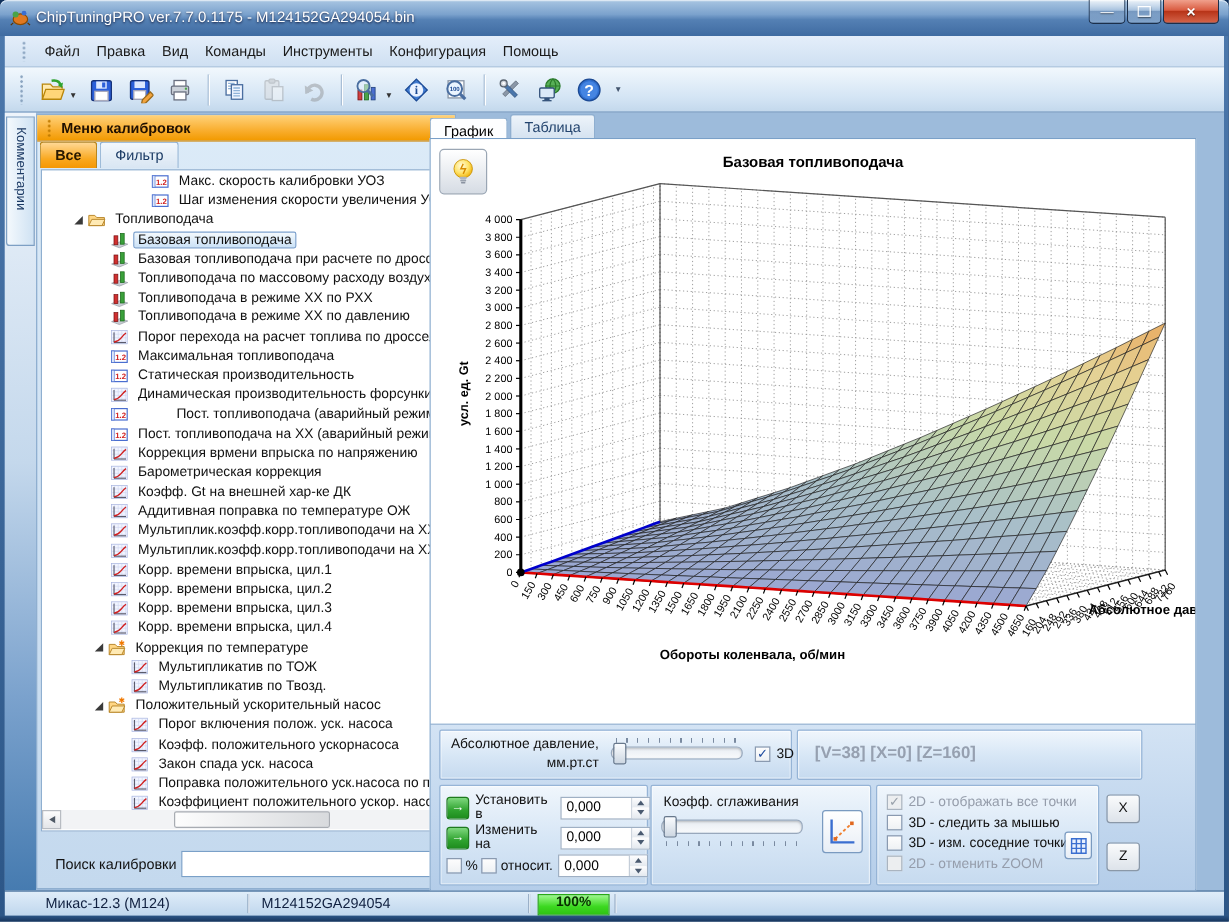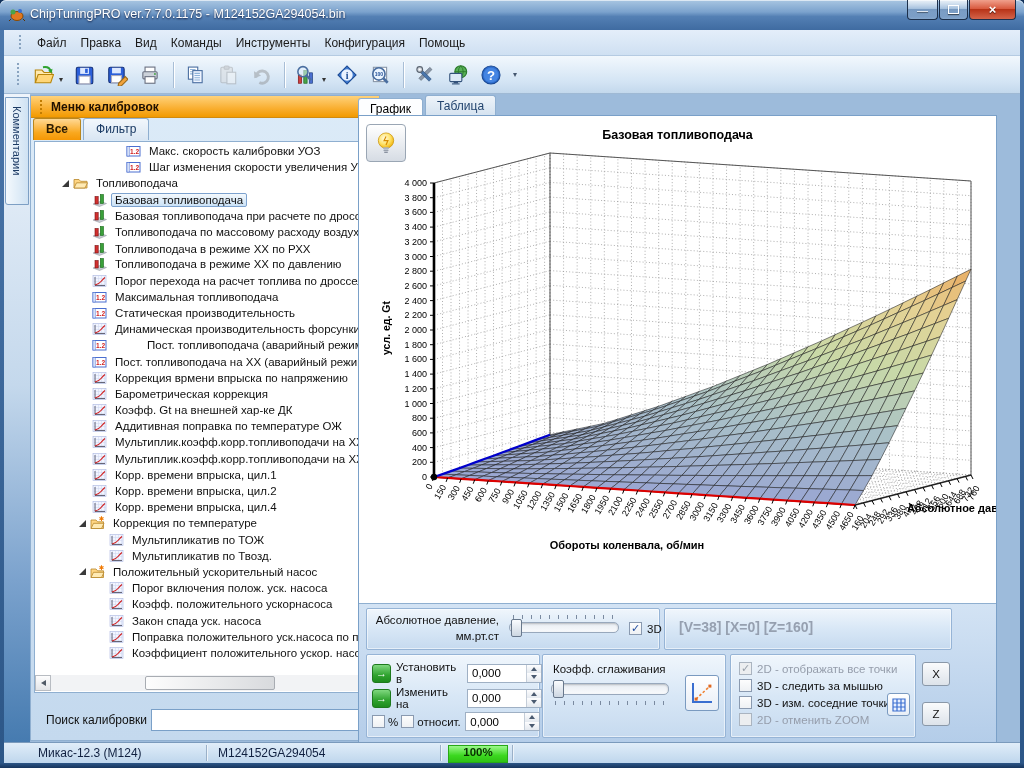--- a/index.html
+++ b/index.html
@@ -464,20 +464,29 @@
               <span class="tree-label">Корр. времени впрыска, цил.1</span>
             </div>
             <div class="tree-row" style="padding-left: 57px;">
               <span class="tree-icon"><svg viewBox="0 0 14 14">
                   <rect x="0.5" y="1.5" width="13" height="11" fill="#f2f5ff" stroke="#a8b4e0" stroke-width=".6"></rect>
                   <path d="M3 2 v10 M6 2 v10 M9 2 v10 M12 2 v10 M1 4.5 h12 M1 7.5 h12 M1 10.5 h12" stroke="#ccd4ee" stroke-width=".5"></path>
                   <path d="M2.5 3 v8.5 h10" stroke="#445" fill="none" stroke-width=".8"></path>
                   <path d="M2.5 11 Q6 10.5 8.5 7.5 T 12.5 3.5" stroke="#d02020" fill="none" stroke-width="1.1"></path>
                 </svg></span>
               <span class="tree-label">Корр. времени впрыска, цил.2</span>
+            </div>
+            <div class="tree-row" style="padding-left: 57px;">
+              <span class="tree-icon"><svg viewBox="0 0 14 14">
+                  <rect x="0.5" y="1.5" width="13" height="11" fill="#f2f5ff" stroke="#a8b4e0" stroke-width=".6"></rect>
+                  <path d="M3 2 v10 M6 2 v10 M9 2 v10 M12 2 v10 M1 4.5 h12 M1 7.5 h12 M1 10.5 h12" stroke="#ccd4ee" stroke-width=".5"></path>
+                  <path d="M2.5 3 v8.5 h10" stroke="#445" fill="none" stroke-width=".8"></path>
+                  <path d="M2.5 11 Q6 10.5 8.5 7.5 T 12.5 3.5" stroke="#d02020" fill="none" stroke-width="1.1"></path>
+                </svg></span>
+              <span class="tree-label">Корр. времени впрыска, цил.3</span>
             </div>
             <div class="tree-row" style="padding-left: 57px;">
               <span class="tree-icon"><svg viewBox="0 0 14 14">
                   <rect x="0.5" y="1.5" width="13" height="11" fill="#f2f5ff" stroke="#a8b4e0" stroke-width=".6"></rect>
                   <path d="M3 2 v10 M6 2 v10 M9 2 v10 M12 2 v10 M1 4.5 h12 M1 7.5 h12 M1 10.5 h12" stroke="#ccd4ee" stroke-width=".5"></path>
                   <path d="M2.5 3 v8.5 h10" stroke="#445" fill="none" stroke-width=".8"></path>
                   <path d="M2.5 11 Q6 10.5 8.5 7.5 T 12.5 3.5" stroke="#d02020" fill="none" stroke-width="1.1"></path>
                 </svg></span>
               <span class="tree-label">Корр. времени впрыска, цил.4</span>
             </div>

